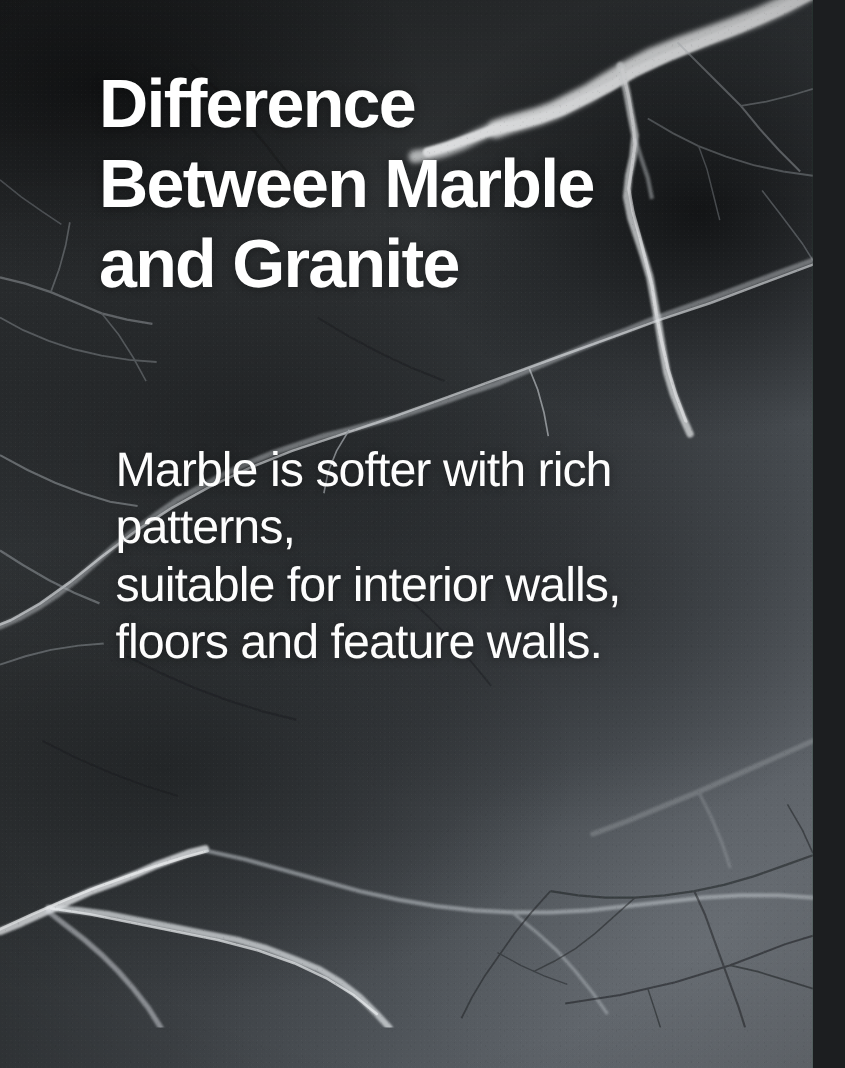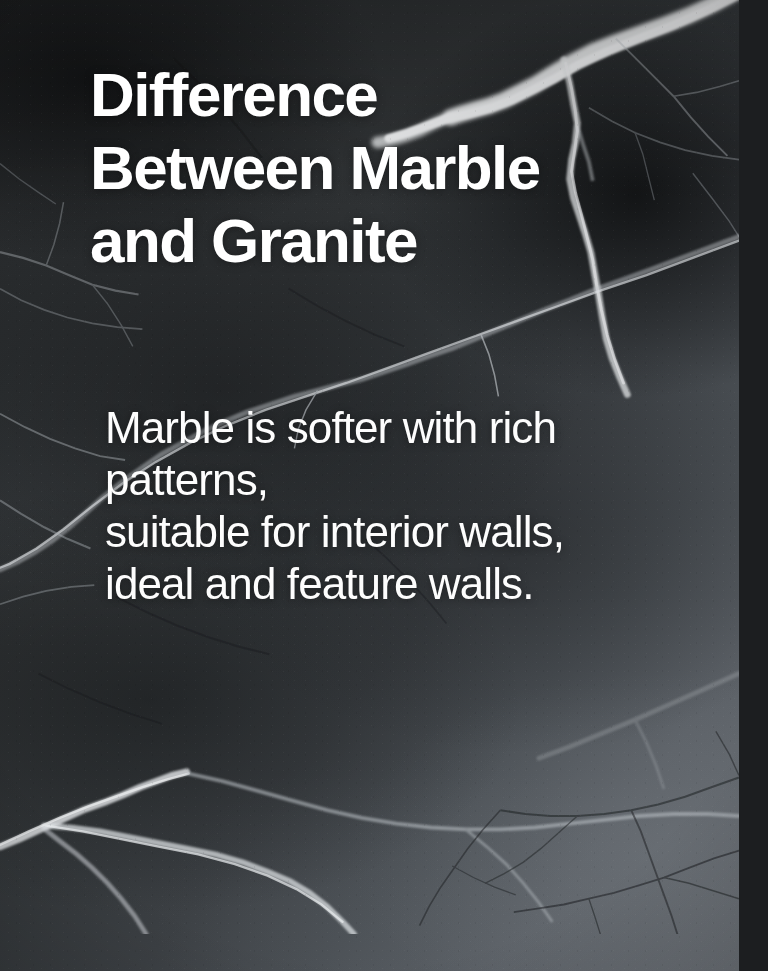--- a/index.html
+++ b/index.html
@@ -254,17 +254,17 @@
 
   <div class="content">
 
     <h1 class="headline" id="headline">Difference
 Between Marble
 and Granite</h1>
 
     <p class="body-block" id="para-marble">Marble is softer with rich
 patterns,
 suitable for interior walls,
-ideal and feature walls.</p>
+floors and feature walls.</p>
 
 
   </div>
 </div>
 
 </body></html>

